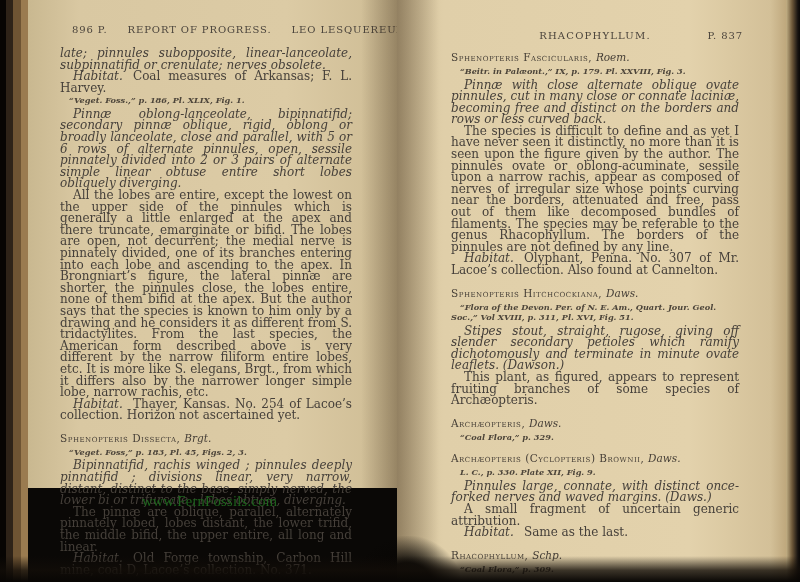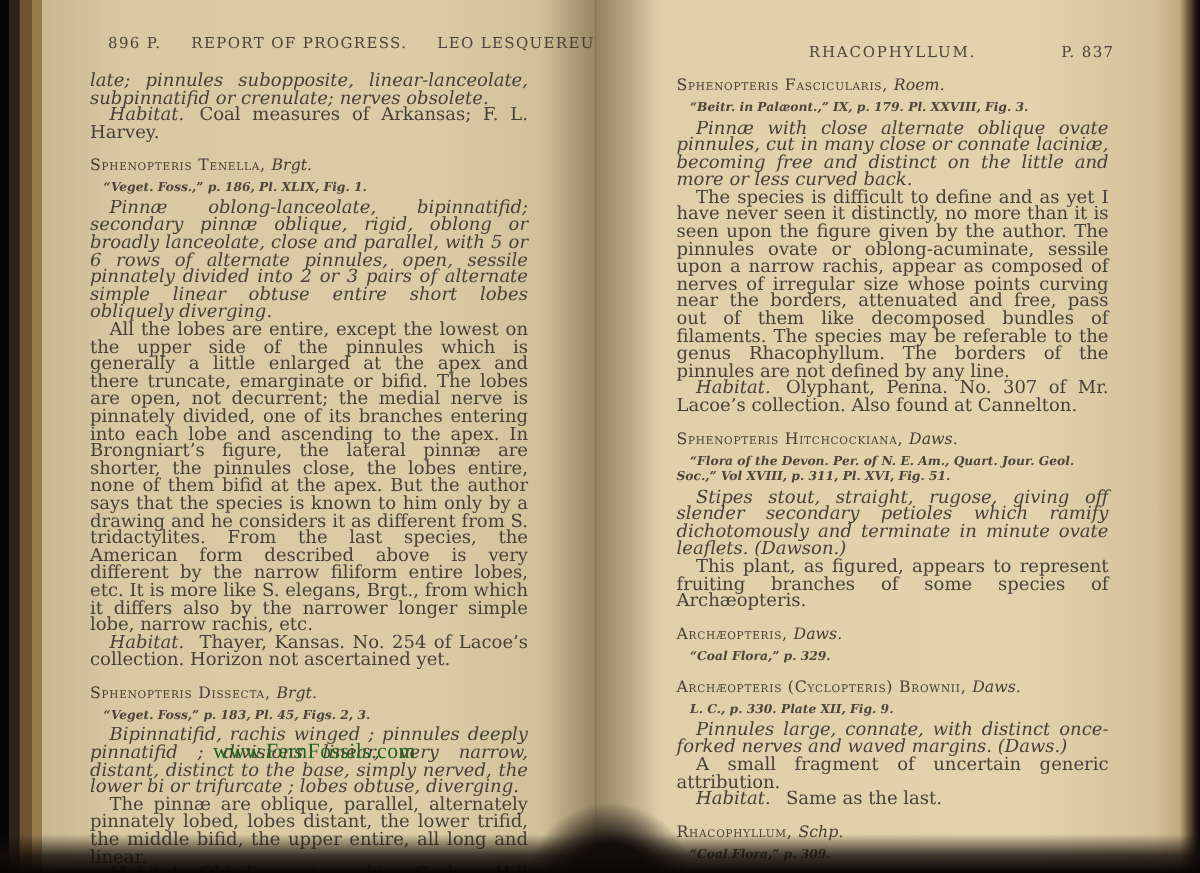--- a/index.html
+++ b/index.html
@@ -11,21 +11,21 @@
   .photo{position:absolute;inset:0;}
   
   .strip{position:absolute;top:0;height:100%;}
   .strip.s1{left:0;width:6px;background:#070503;}
   .strip.s2{left:6px;width:7px;background:#2e2318;}
   .strip.s3{left:13px;width:8px;background:#6e5433;}
   .strip.s4{left:21px;width:7px;background:#9a7b50;}
   
   .page{position:absolute;top:0;color:#46403a;}
   .page-left{
-    left:28px;width:369px;height:582px;
+    left:28px;width:369px;height:488px;
     background:linear-gradient(to right,#c9b890 0%,#d9c8a2 14%,#dccba5 70%,#cdbb93 100%);
   }
   .page-right{
     left:397px;width:389px;height:582px;
     background:linear-gradient(to right,#cfbd96 0%,#e0cfa9 12%,#e3d2ac 75%,#d3c098 96%,#bfa87d 100%);
   }
   .gutter-shade-left{position:absolute;right:0;top:0;width:36px;height:100%;
     background:linear-gradient(to right,rgba(62,44,24,0),rgba(62,44,24,.38));}
   .gutter-shade-right{position:absolute;left:0;top:0;width:42px;height:100%;
     background:linear-gradient(to right,rgba(62,44,24,.42),rgba(62,44,24,0));}
@@ -75,21 +75,20 @@
 
       <div class="running">
         <span>896 P.</span>
         <span>REPORT OF PROGRESS.</span>
         <span>LEO LESQUEREUX.</span>
       </div>
 
       <p class="p ital">late; pinnules subopposite, linear-lanceolate, subpinnatifid or crenulate; nerves obsolete.</p>
       <p class="p indent"><span class="lead-word">Habitat.</span><span>Coal measures of Arkansas; F. L. Harvey.</span></p>
 
-      <p class="heading"><span>Sphenopteris Tenella,</span> <span class="auth">Brgt.</span></p>
       <p class="cit">“Veget. Foss.,” p. 186, Pl. XLIX, Fig. 1.</p>
 
       <p class="p ital indent">Pinnæ oblong-lanceolate, bipinnatifid; secondary pinnæ oblique, rigid, oblong or broadly lanceolate, close and parallel, with 5 or 6 rows of alternate pinnules, open, sessile pinnately divided into 2 or 3 pairs of alternate simple linear obtuse entire short lobes obliquely diverging.</p>
       <p class="p indent">All the lobes are entire, except the lowest on the upper side of the pinnules which is generally a little enlarged at the apex and there truncate, emarginate or bifid.  The lobes are open, not decurrent; the medial nerve is pinnately divided, one of its branches entering into each lobe and ascending to the apex.  In Brongniart’s figure, the lateral pinnæ are shorter, the pinnules close, the lobes entire, none of them bifid at the apex.  But the author says that the species is known to him only by a drawing and he considers it as different from S. tridactylites.  From the last species, the American form described above is very different by the narrow filiform entire lobes, etc.  It is more like S. elegans, Brgt., from which it differs also by the narrower longer simple lobe, narrow rachis, etc.</p>
       <p class="p indent"><span class="lead-word">Habitat.</span><span>Thayer, Kansas.  No. 254 of Lacoe’s collection. Horizon not ascertained yet.</span></p>
 
       <p class="heading"><span>Sphenopteris Dissecta,</span> <span class="auth">Brgt.</span></p>
       <p class="cit">“Veget. Foss,” p. 183, Pl. 45, Figs. 2, 3.</p>
 
       <p class="p ital indent">Bipinnatifid, rachis winged ;  pinnules deeply pinnatifid ; divisions linear, very narrow, distant, distinct to the base, simply nerved, the lower bi or trifurcate ; lobes obtuse, diverging.</p>
@@ -105,21 +104,21 @@
     <div class="gutter-shade-right"></div>
     <div class="inner">
 
       <div class="running">
         <span class="rh-title">RHACOPHYLLUM.</span>
         <span class="rh-page">P. 837</span>
       </div>
 
       <p class="heading"><span>Sphenopteris Fascicularis,</span> <span class="auth">Roem.</span></p>
       <p class="cit">“Beitr. in Palæont.,” IX, p. 179.  Pl. XXVIII, Fig. 3.</p>
-      <p class="p ital indent">Pinnæ with close alternate oblique ovate pinnules, cut in many close or connate laciniæ, becoming free and distinct on the little and more or less curved back.</p>
+      <p class="p ital indent">Pinnæ with close alternate oblique ovate pinnules, cut in many close or connate laciniæ, becoming free and distinct on the borders and rows or less curved back.</p>
       <p class="p indent">The species is difficult to define and as yet I have never seen it distinctly, no more than it is seen upon the figure given by the author.  The pinnules ovate or oblong-acuminate, sessile upon a narrow rachis, appear as composed of nerves of irregular size whose points curving near the borders, attenuated and free, pass out of them like decomposed bundles of filaments.  The species may be referable to the genus Rhacophyllum.  The borders of the pinnules are not defined by any line.</p>
       <p class="p indent"><span class="lead-word">Habitat.</span><span>Olyphant, Penna.  No. 307 of Mr. Lacoe’s collection.  Also found at Cannelton.</span></p>
 
       <p class="heading"><span>Sphenopteris Hitchcockiana,</span> <span class="auth">Daws.</span></p>
       <p class="cit">“Flora of the Devon. Per. of N. E. Am., Quart. Jour. Geol. Soc.,” Vol XVIII, p. 311, Pl. XVI, Fig. 51.</p>
       <p class="p ital indent">Stipes stout, straight, rugose, giving off slender secondary petioles which ramify dichotomously and terminate in minute ovate leaflets.  (Dawson.)</p>
       <p class="p indent">This plant, as figured, appears to represent fruiting branches of some species of Archæopteris.</p>
 
       <p class="heading"><span>Archæopteris,</span> <span class="auth">Daws.</span></p>
       <p class="cit">“Coal Flora,” p. 329.</p>

